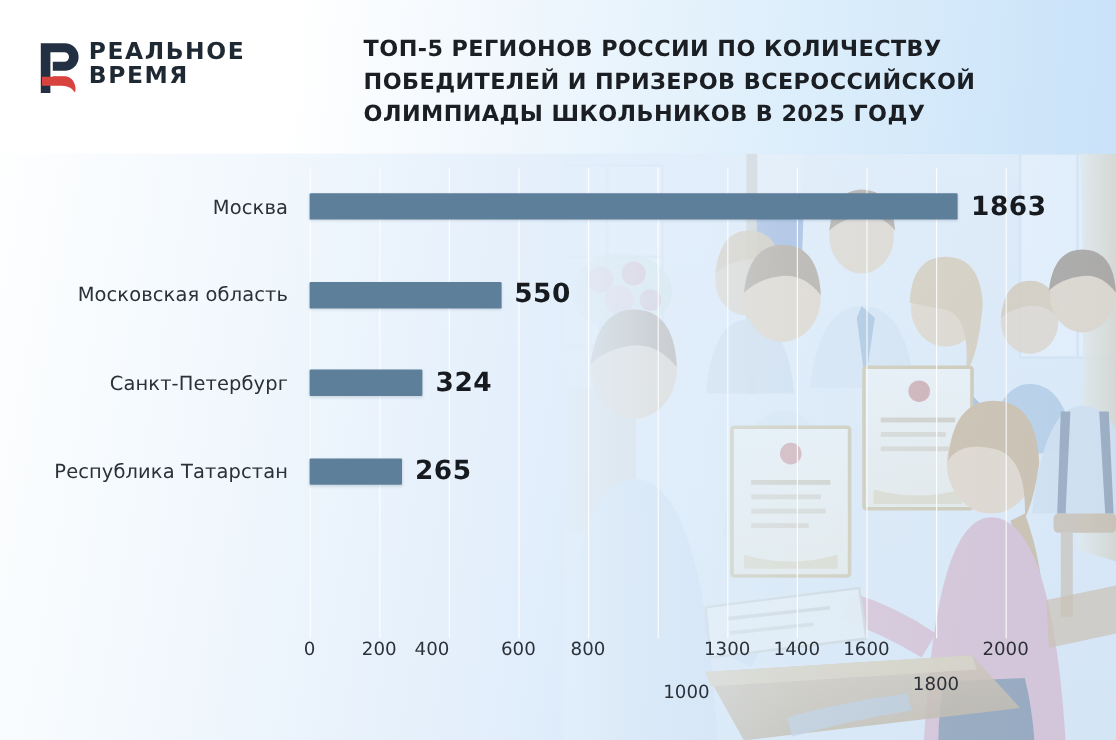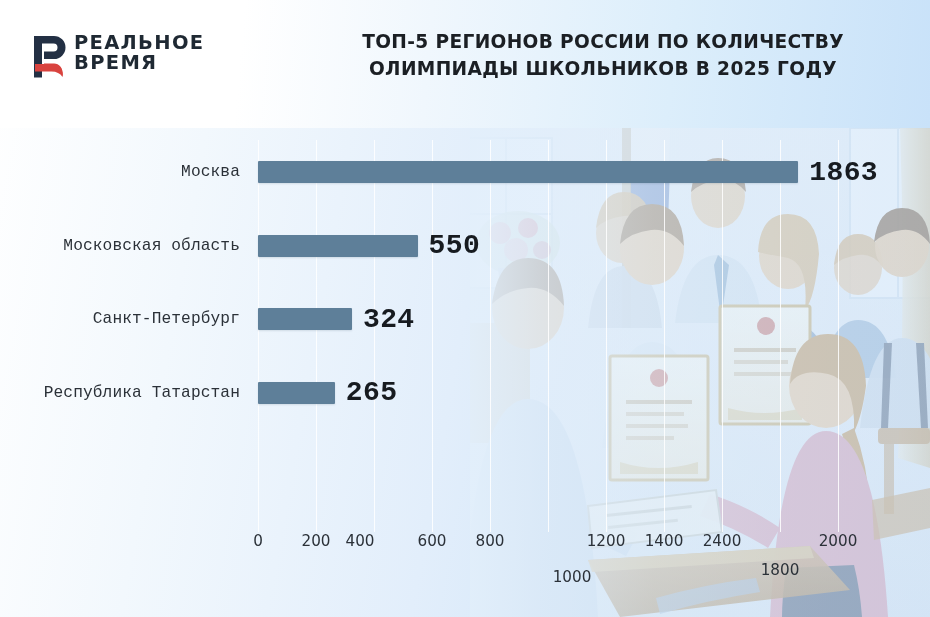--- a/index.html
+++ b/index.html
@@ -80,21 +80,21 @@
     left: 303px;
     top: 28px;
     width: 600px;
     font-weight: 700;
     font-size: 18.6px;
     line-height: 1.455;
     letter-spacing: 0.35px;
     color: #1b1f24;
     text-transform: uppercase;
   }
-  .title .tline { display: block; white-space: nowrap; text-align: center; }
+  .title .tline { display: block; white-space: nowrap; }
 
   
   .chart {
     position: absolute;
     left: 0;
     top: 128px;
     width: 930px;
     height: 489px;
   }
 
@@ -118,21 +118,20 @@
     width: 930px;
     height: 410px;
   }
   .row {
     position: absolute;
     left: 0;
     height: 30px;
     width: 930px;
     display: flex;
     align-items: center;
-    font-family: Liberation Mono, monospace;
   }
   .row-label {
     position: absolute;
     left: 0;
     width: 240px;
     text-align: right;
     font-size: 16.2px;
     color: #2b3138;
     letter-spacing: 0.1px;
     white-space: nowrap;
@@ -140,21 +139,21 @@
   .bar {
     position: absolute;
     left: 258px;
     height: 22px;
     background: #5e7f99;
     border-radius: 1px;
     box-shadow: 0 1px 2px rgba(40,70,95,0.14);
   }
   .bar-value {
     position: absolute;
-    font-size: 28px;
+    font-size: 22px;
     font-weight: 700;
     color: #171b20;
     letter-spacing: 0.4px;
     white-space: nowrap;
   }
 
   .axis {
     position: absolute;
     left: 0;
     top: 404px;
@@ -325,20 +324,21 @@
         </svg>
       </span>
       <span class="logo-word">
         <span>РЕАЛЬНОЕ</span>
         <span>ВРЕМЯ</span>
       </span>
     </div>
 
     <div class="title">
       <span class="tline">ТОП-5 РЕГИОНОВ РОССИИ ПО КОЛИЧЕСТВУ</span>
+      <span class="tline">ПОБЕДИТЕЛЕЙ И ПРИЗЕРОВ ВСЕРОССИЙСКОЙ</span>
       <span class="tline">ОЛИМПИАДЫ ШКОЛЬНИКОВ В 2025 ГОДУ</span>
     </div>
   </div>
 
   <div class="chart">
     <div class="gridlines" id="gridlines">
         <div class="gridline" style="left: 258px;"></div>
         <div class="gridline" style="left: 316px;"></div>
         <div class="gridline" style="left: 374px;"></div>
         <div class="gridline" style="left: 432px;"></div>
@@ -372,21 +372,21 @@
           <div class="bar-value" style="left: 345.85px; color: rgb(23, 27, 32); text-align: center;">265</div>
         </div>
       </div>
     <div class="axis" id="axis">
         <span class="tick" style="left: 258px;">0</span>
         <span class="tick" style="left: 316px;">200</span>
         <span class="tick" style="left: 360px;">400</span>
         <span class="tick" style="left: 432px;">600</span>
         <span class="tick" style="left: 490px;">800</span>
         <span class="tick" style="left: 572px; margin-top: 36px;">1000</span>
-        <span class="tick" style="left: 606px;">1200</span>
+        <span class="tick" style="left: 606px;">1300</span>
         <span class="tick" style="left: 664px;">1400</span>
-        <span class="tick" style="left: 722px;">2400</span>
+        <span class="tick" style="left: 722px;">1600</span>
         <span class="tick" style="left: 780px; margin-top: 29px;">1800</span>
         <span class="tick" style="left: 838px;">2000</span>
       </div>
   </div>
 
 </div>
 
 </body></html>

